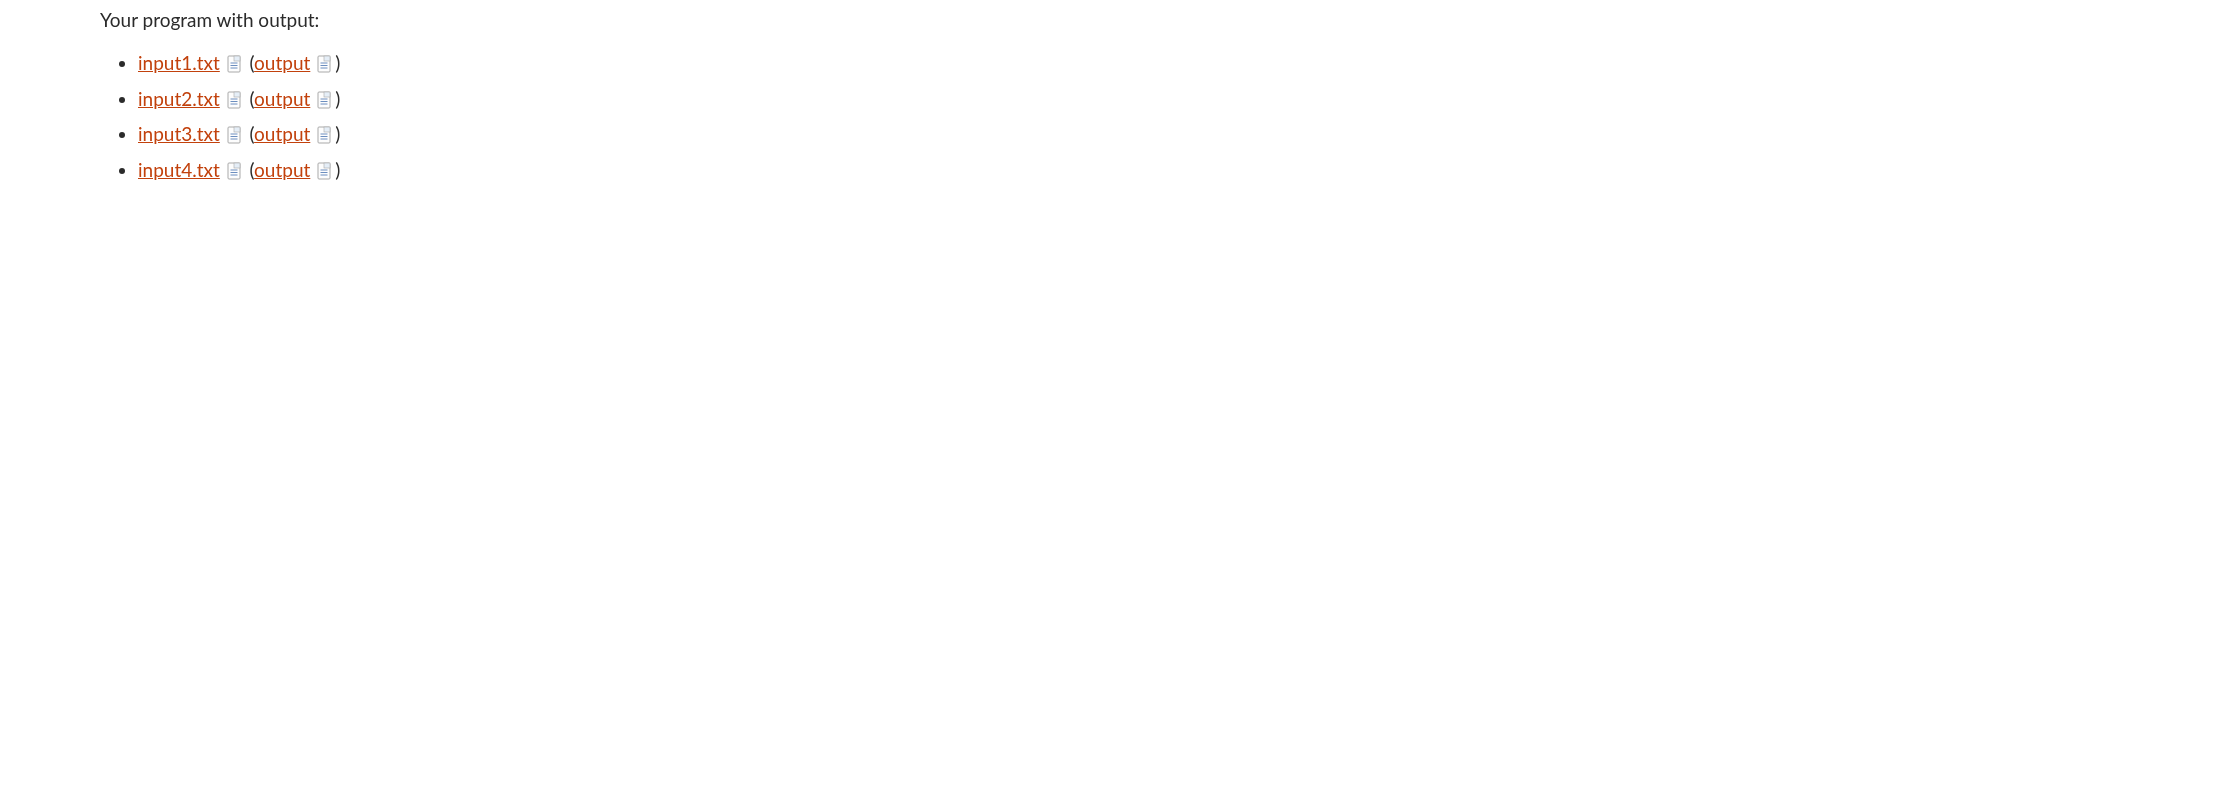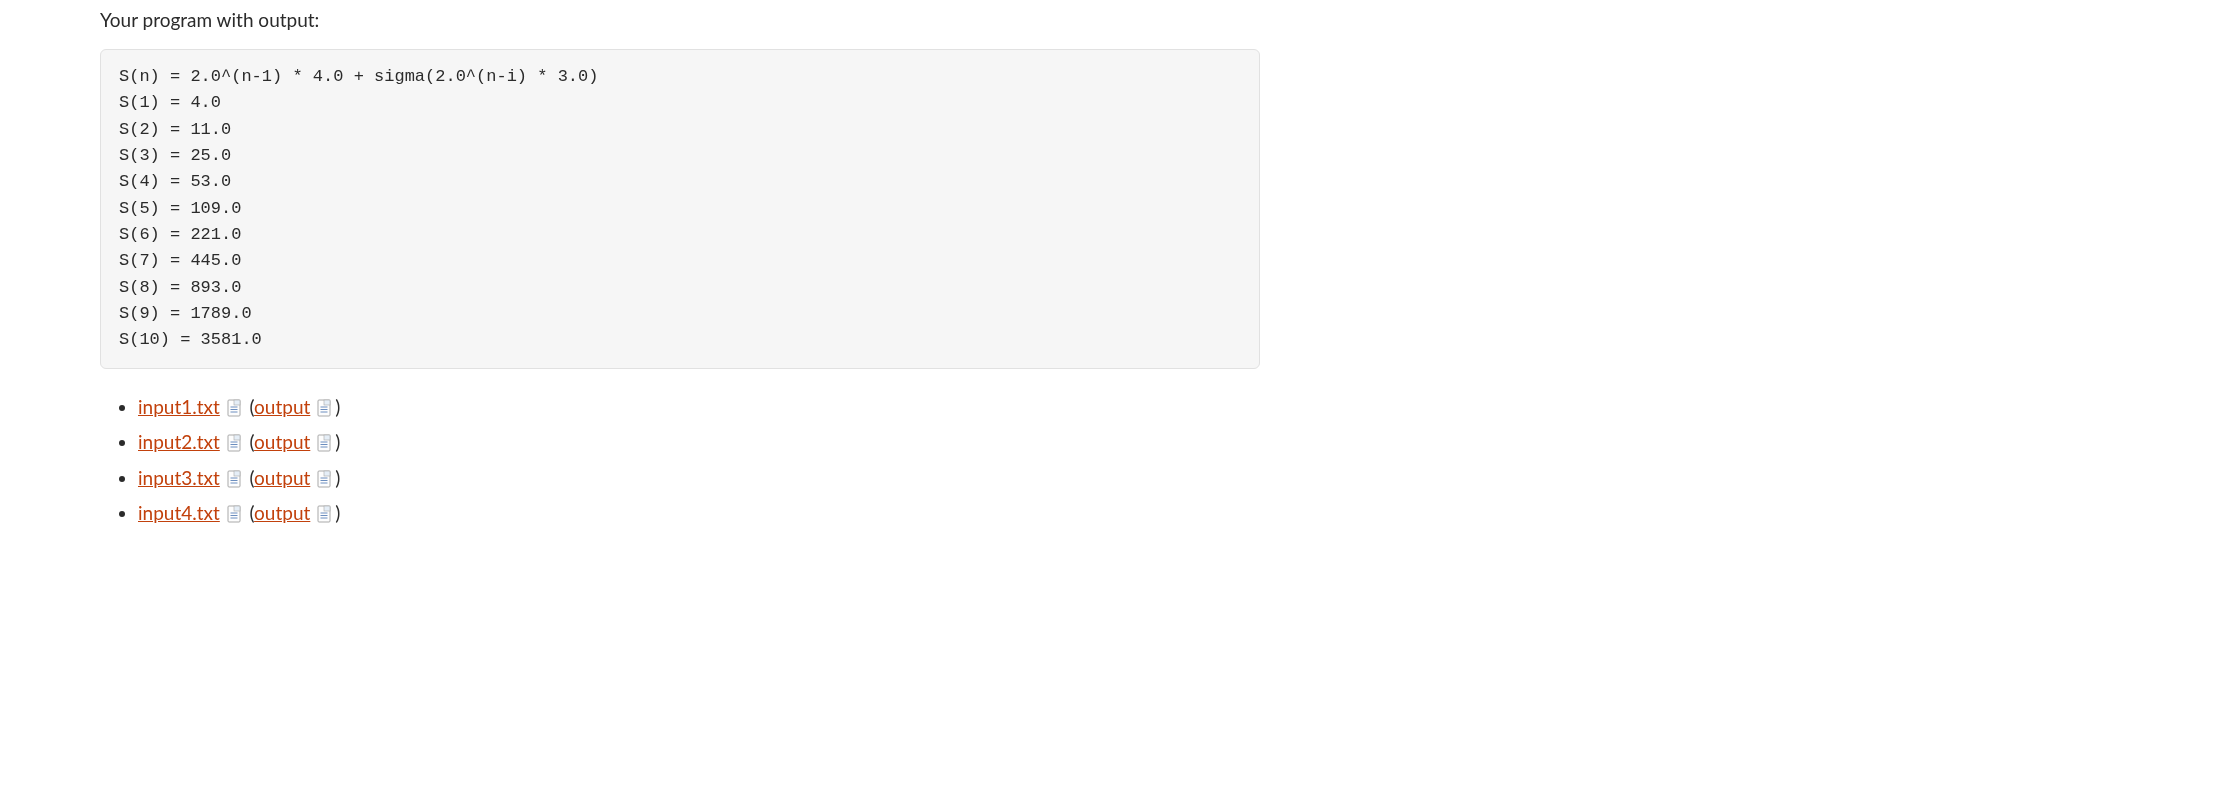--- a/index.html
+++ b/index.html
@@ -63,31 +63,20 @@
   }
   .paren { color: #2b2b2b; }
 </style>
 </head>
 <body>
 
 <div class="content">
 
   <p class="intro-text">Your program with output:</p>
 
-  <pre class="code-block">S(n) = 2.0^(n-1) * 4.0 + sigma(2.0^(n-i) * 3.0)
-S(1) = 4.0
-S(2) = 11.0
-S(3) = 25.0
-S(4) = 53.0
-S(5) = 109.0
-S(6) = 221.0
-S(7) = 445.0
-S(8) = 893.0
-S(9) = 1789.0
-S(10) = 3581.0</pre>
 
 
   <ul class="file-list">
     <li>
       <a class="file-link" href="#">input1.txt</a>
       <span class="doc-icon">
         <svg viewBox="0 0 16 18" width="16" height="18">
             <rect x="1" y="1" width="12" height="16" rx="1" fill="#fdfdfd" stroke="#a9a9a9" stroke-width="1"></rect>
             <rect x="7" y="1" width="6" height="5" fill="#e5eef7" stroke="#a9a9a9" stroke-width="0.6"></rect>
             <line x1="3.5" y1="8" x2="10.5" y2="8" stroke="#6c8ebf" stroke-width="1"></line>

